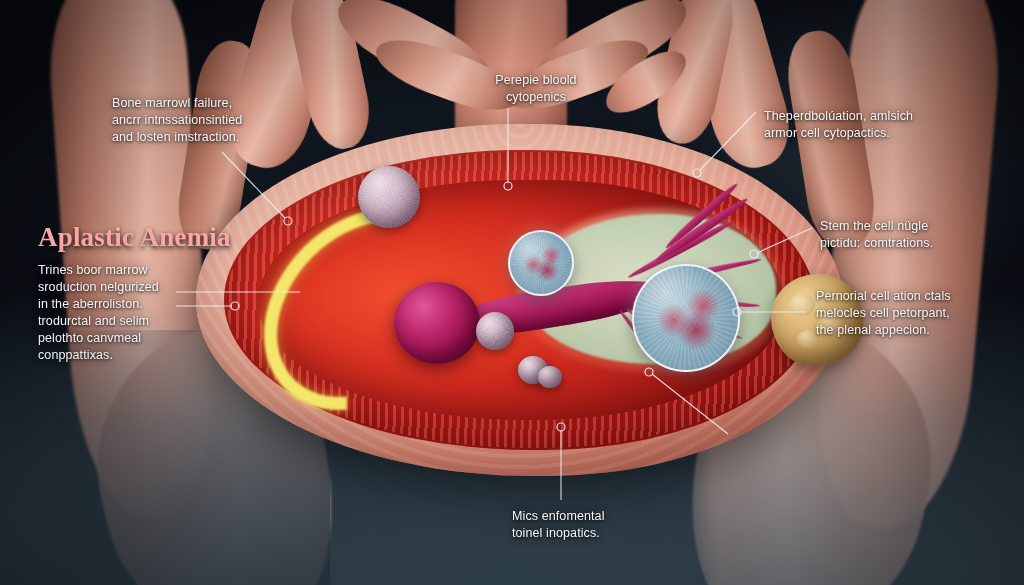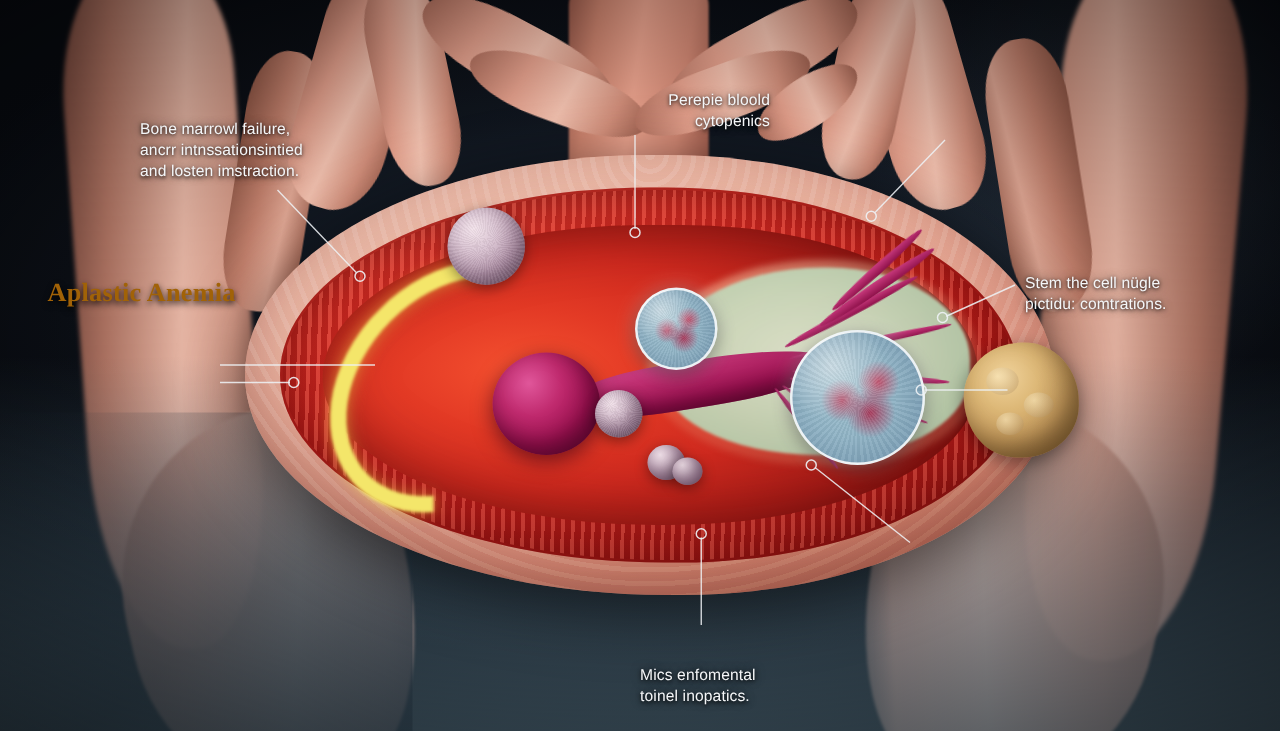--- a/index.html
+++ b/index.html
@@ -230,23 +230,23 @@
     color: #f4f6f8;
     font-size: 12.5px;
     line-height: 1.36;
     letter-spacing: 0.1px;
     text-shadow: 0 1px 3px rgba(0,0,0,0.85), 0 0 8px rgba(0,0,0,0.5);
     white-space: pre-line;
   }
   .title {
     position: absolute;
     left: 38px; top: 222px;
-    color: #a16207;
+    color: #fca5a5;
     font-family: "Liberation Serif", serif;
-    font-size: 21px;
+    font-size: 27px;
     font-weight: 700;
     letter-spacing: 0.2px;
     text-shadow: 0 2px 5px rgba(0,0,0,0.9);
   }
   .leader { position: absolute; overflow: visible; pointer-events: none; }
   .leader line { stroke: #eef2f5; stroke-width: 1.1; opacity: .88; }
   .leader circle { fill: none; stroke: #eef2f5; stroke-width: 1.2; opacity: .9; }
 </style>
 </head>
 <body>
@@ -349,24 +349,35 @@
 
     <line x1="561" y1="500" x2="561" y2="430"></line>
     <circle cx="561" cy="427" r="4"></circle>
 
     <line x1="176" y1="306" x2="232" y2="306"></line>
     <circle cx="235" cy="306" r="4"></circle>
     <line x1="176" y1="292" x2="300" y2="292"></line>
   </svg>
 
   <div class="title">Aplastic Anemia</div>
+  <div class="label" style="left:38px; top:262px; width:168px;">Trines boor marrow
+sroduction nelgurized
+in the aberroliston.
+trodurctal and selim
+pelothto canvmeal
+conppattixas.</div>
 
   <div class="label" style="left:112px; top:95px; width:200px;">Bone marrowl failure,
 ancrr intnssationsintied
 and losten imstraction.</div>
-  <div class="label" style="left:456px; top:72px; width:160px; text-align:right;">Perepie bloold
+  <div class="label" style="left:456px; top:72px; width:160px; text-align:center;">Perepie bloold
 cytopenics</div>
+  <div class="label" style="left:764px; top:108px; width:240px;">Theperdbolúation, amlsich
+armor cell cytopactics.</div>
   <div class="label" style="left:820px; top:218px; width:200px;">Stem the cell nügle
 pictidu: comtrations.</div>
-  <div class="label" style="left:512px; top:532px; width:200px;">Mics enfomental
+  <div class="label" style="left:816px; top:288px; width:208px;">Pernorial cell ation ctals
+melocles cell petorpant,
+the plenal appecion.</div>
+  <div class="label" style="left:512px; top:508px; width:200px;">Mics enfomental
 toinel inopatics.</div>
 
 </div>
 
 </body></html>

